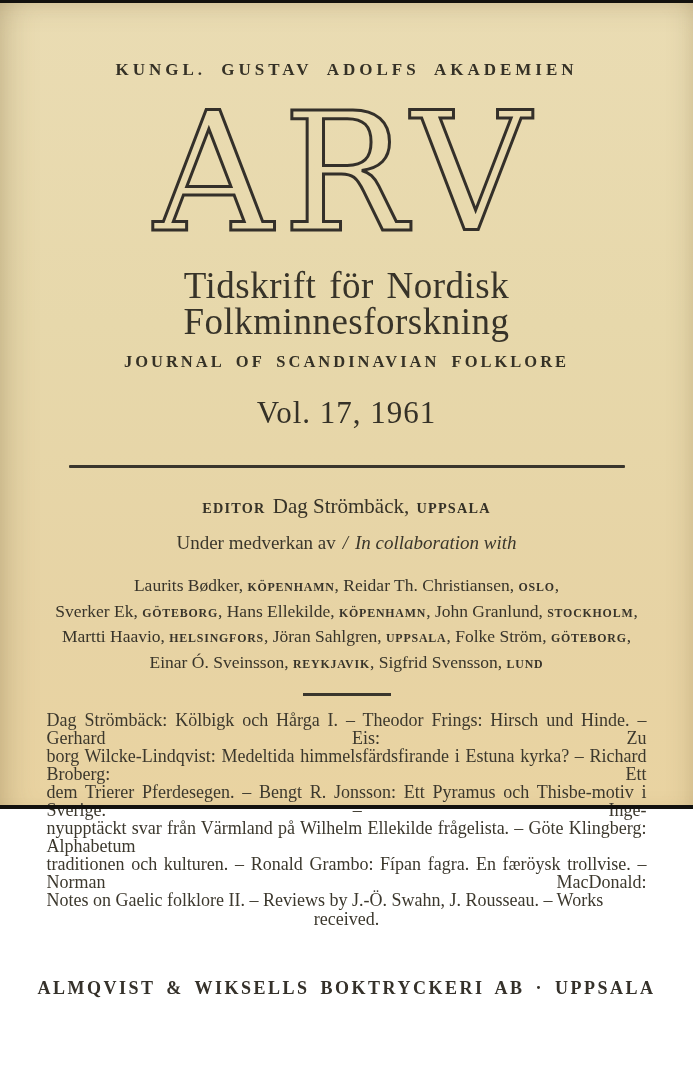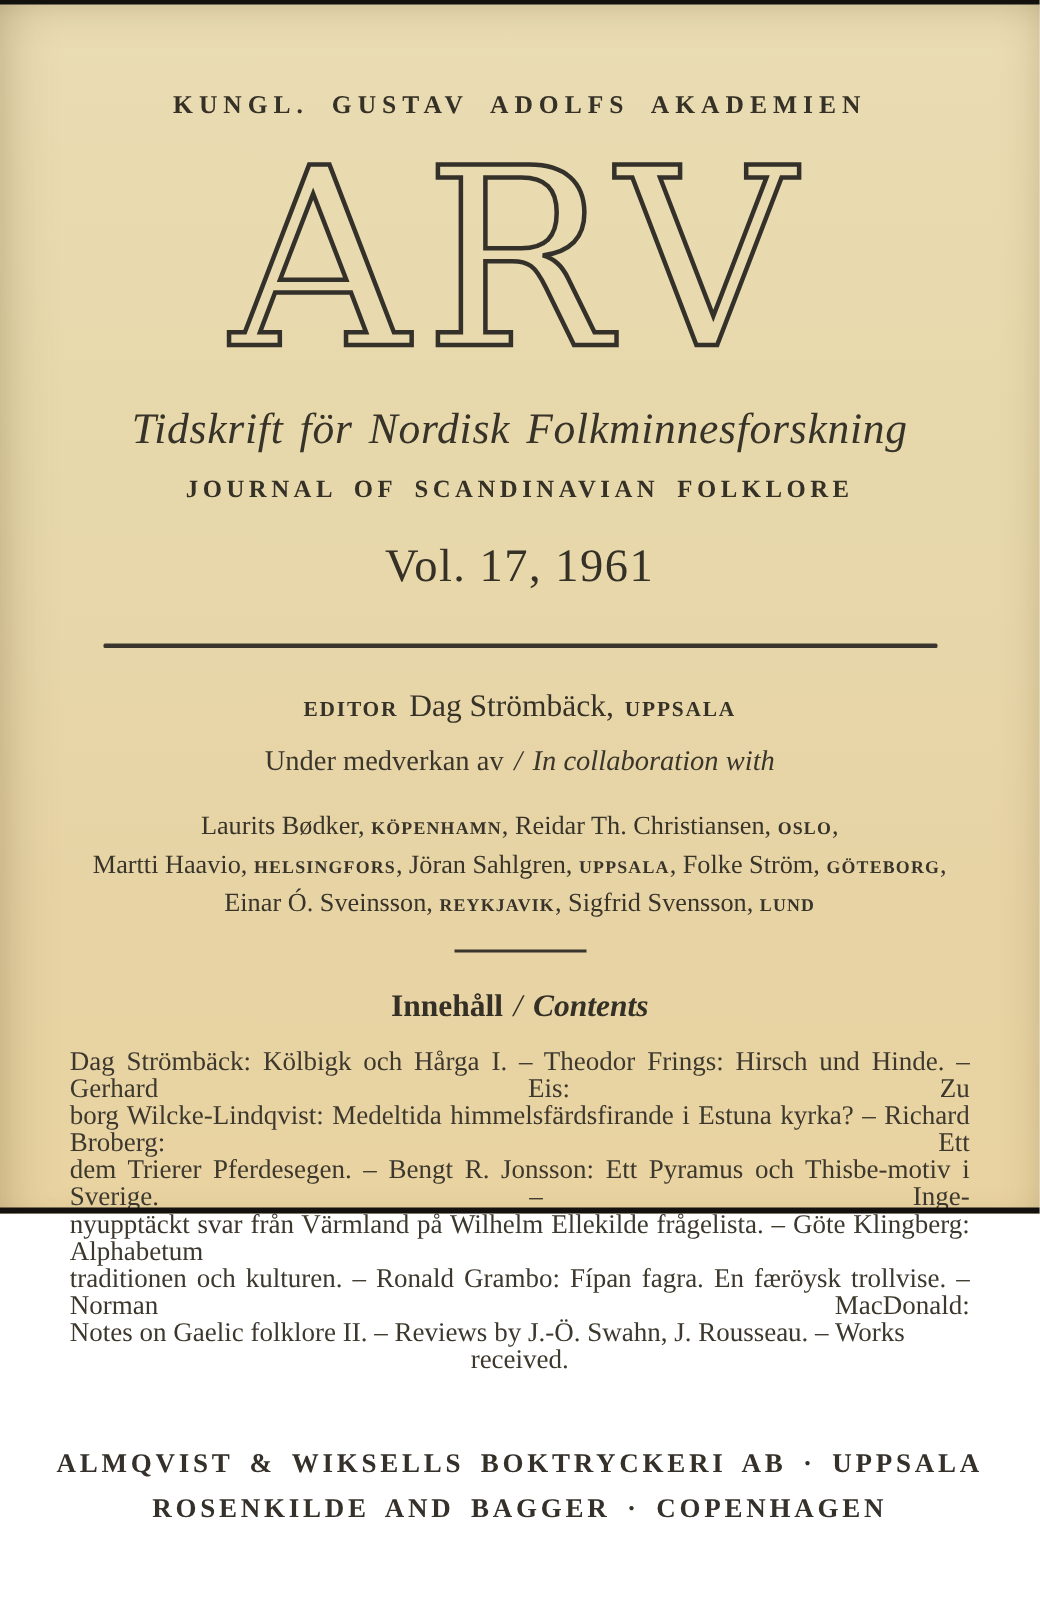--- a/index.html
+++ b/index.html
@@ -22,21 +22,21 @@
   .edge.bottom{bottom:0;height:4px;}
   .content{width:620px;margin:0 auto;text-align:center;}
 
   .academy{
     padding-top:60px;
     font-size:17px;font-weight:700;letter-spacing:4px;word-spacing:7px;
     color:#353126;
   }
   .arv-svg{display:block;margin:24px auto 0;}
   .sub-sv{
-    margin-top:20px;font-style:italic;font-size:29px;line-height:36px;
+    margin-top:20px;font-size:37px;line-height:36px;
     color:#373329;letter-spacing:0.5px;word-spacing:3px;
   }
   .sub-en{
     margin-top:12px;font-size:16.5px;line-height:20px;font-weight:600;
     letter-spacing:3px;word-spacing:5px;color:#353126;
   }
   .volume{margin-top:22px;font-size:31px;line-height:38px;color:#353127;letter-spacing:1px;}
   .rule-main{
     margin:33px auto 0;width:556px;height:3px;background:#3a362d;border-radius:1px;
   }
@@ -90,38 +90,35 @@
       <span>Dag Strömbäck,</span>
       <span class="sc">UPPSALA</span>
     </div>
 
     <div class="collab-intro">
       <span>Under medverkan av</span><span class="sep">/</span><span class="it">In collaboration with</span>
     </div>
 
     <div class="collaborators">
         <div class="collab-line"><span>Laurits Bødker, </span><span class="sc">KÖPENHAMN</span><span>, Reidar Th. Christiansen, </span><span class="sc">OSLO</span><span>,</span></div>
+        <div class="collab-line"><span>Sverker Ek, </span><span class="sc">GÖTEBORG</span><span>, Hans Ellekilde, </span><span class="sc">KÖPENHAMN</span><span>, John Granlund, </span><span class="sc">STOCKHOLM</span><span>,</span></div>
         <div class="collab-line"><span>Martti Haavio, </span><span class="sc">HELSINGFORS</span><span>, Jöran Sahlgren, </span><span class="sc">UPPSALA</span><span>, Folke Ström, </span><span class="sc">GÖTEBORG</span><span>,</span></div>
         <div class="collab-line"><span>Einar Ó. Sveinsson, </span><span class="sc">REYKJAVIK</span><span>, Sigfrid Svensson, </span><span class="sc">LUND</span></div>
       </div>
 
     <div class="rule-short"></div>
 
-    <div class="toc-heading">
-      <span>Innehåll</span><span class="sep">/</span><span class="it">Contents</span>
-    </div>
 
     <div class="toc">
         <div class="toc-line">Dag Strömbäck: Kölbigk och Hårga I. – Theodor Frings: Hirsch und Hinde. – Gerhard Eis: Zu</div>
         <div class="toc-line">borg Wilcke-Lindqvist: Medeltida himmelsfärdsfirande i Estuna kyrka? – Richard Broberg: Ett</div>
         <div class="toc-line">dem Trierer Pferdesegen. – Bengt R. Jonsson: Ett Pyramus och Thisbe-motiv i Sverige. – Inge-</div>
         <div class="toc-line">nyupptäckt svar från Värmland på Wilhelm Ellekilde frågelista. – Göte Klingberg: Alphabetum</div>
         <div class="toc-line">traditionen och kulturen. – Ronald Grambo: Fípan fagra. En færöysk trollvise. – Norman MacDonald:</div>
         <div class="toc-line last">Notes on Gaelic folklore II. – Reviews by J.-Ö. Swahn, J. Rousseau. – Works received.</div>
       </div>
 
     <div class="imprint1">ALMQVIST &amp; WIKSELLS BOKTRYCKERI AB · UPPSALA</div>
-    <div class="imprint2">ROSENKILDE AND BAGGER · COPENHAGEN</div>
 
   </div>
 
   <div class="edge bottom"></div>
 </div>
 
 </body></html>

